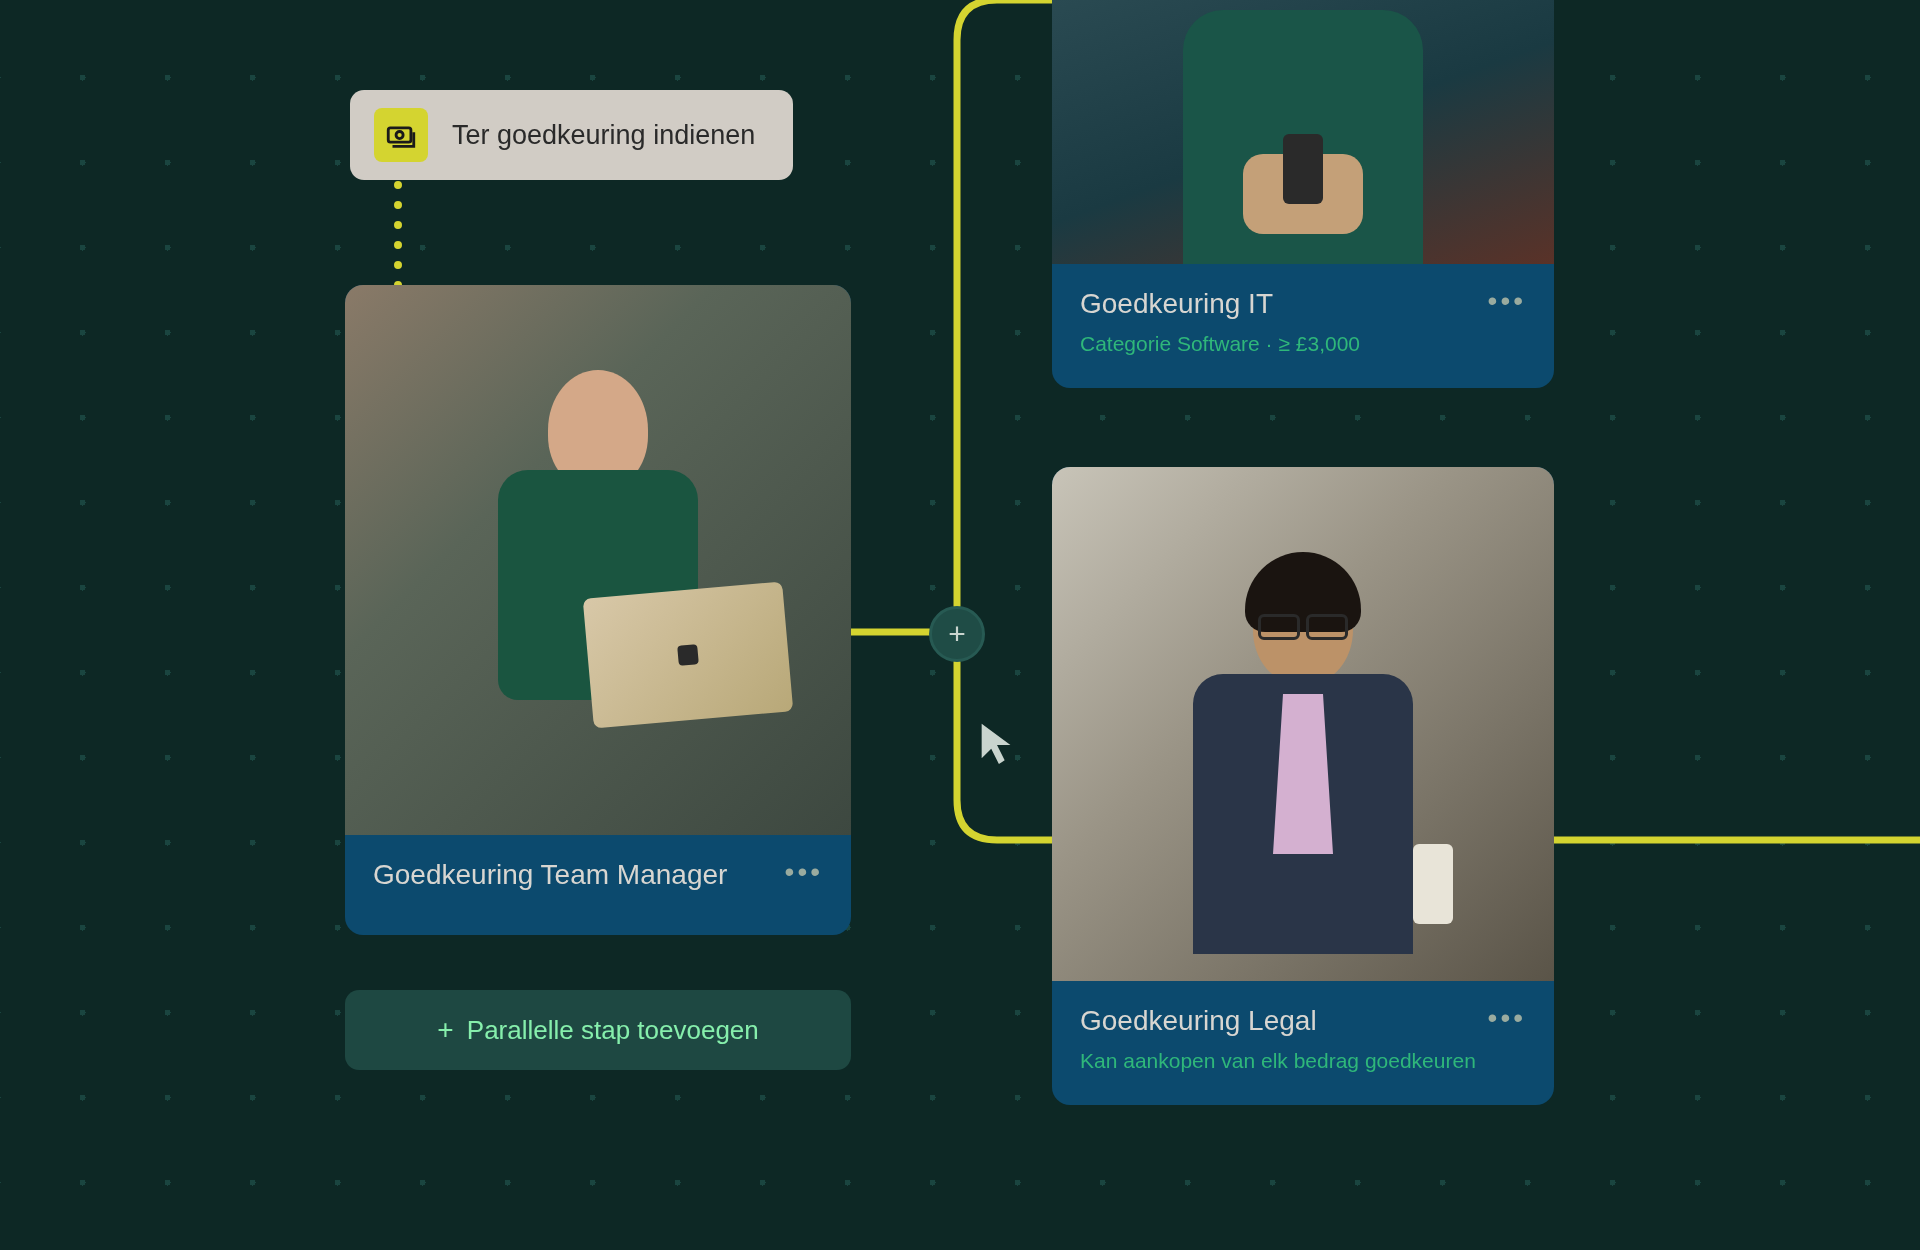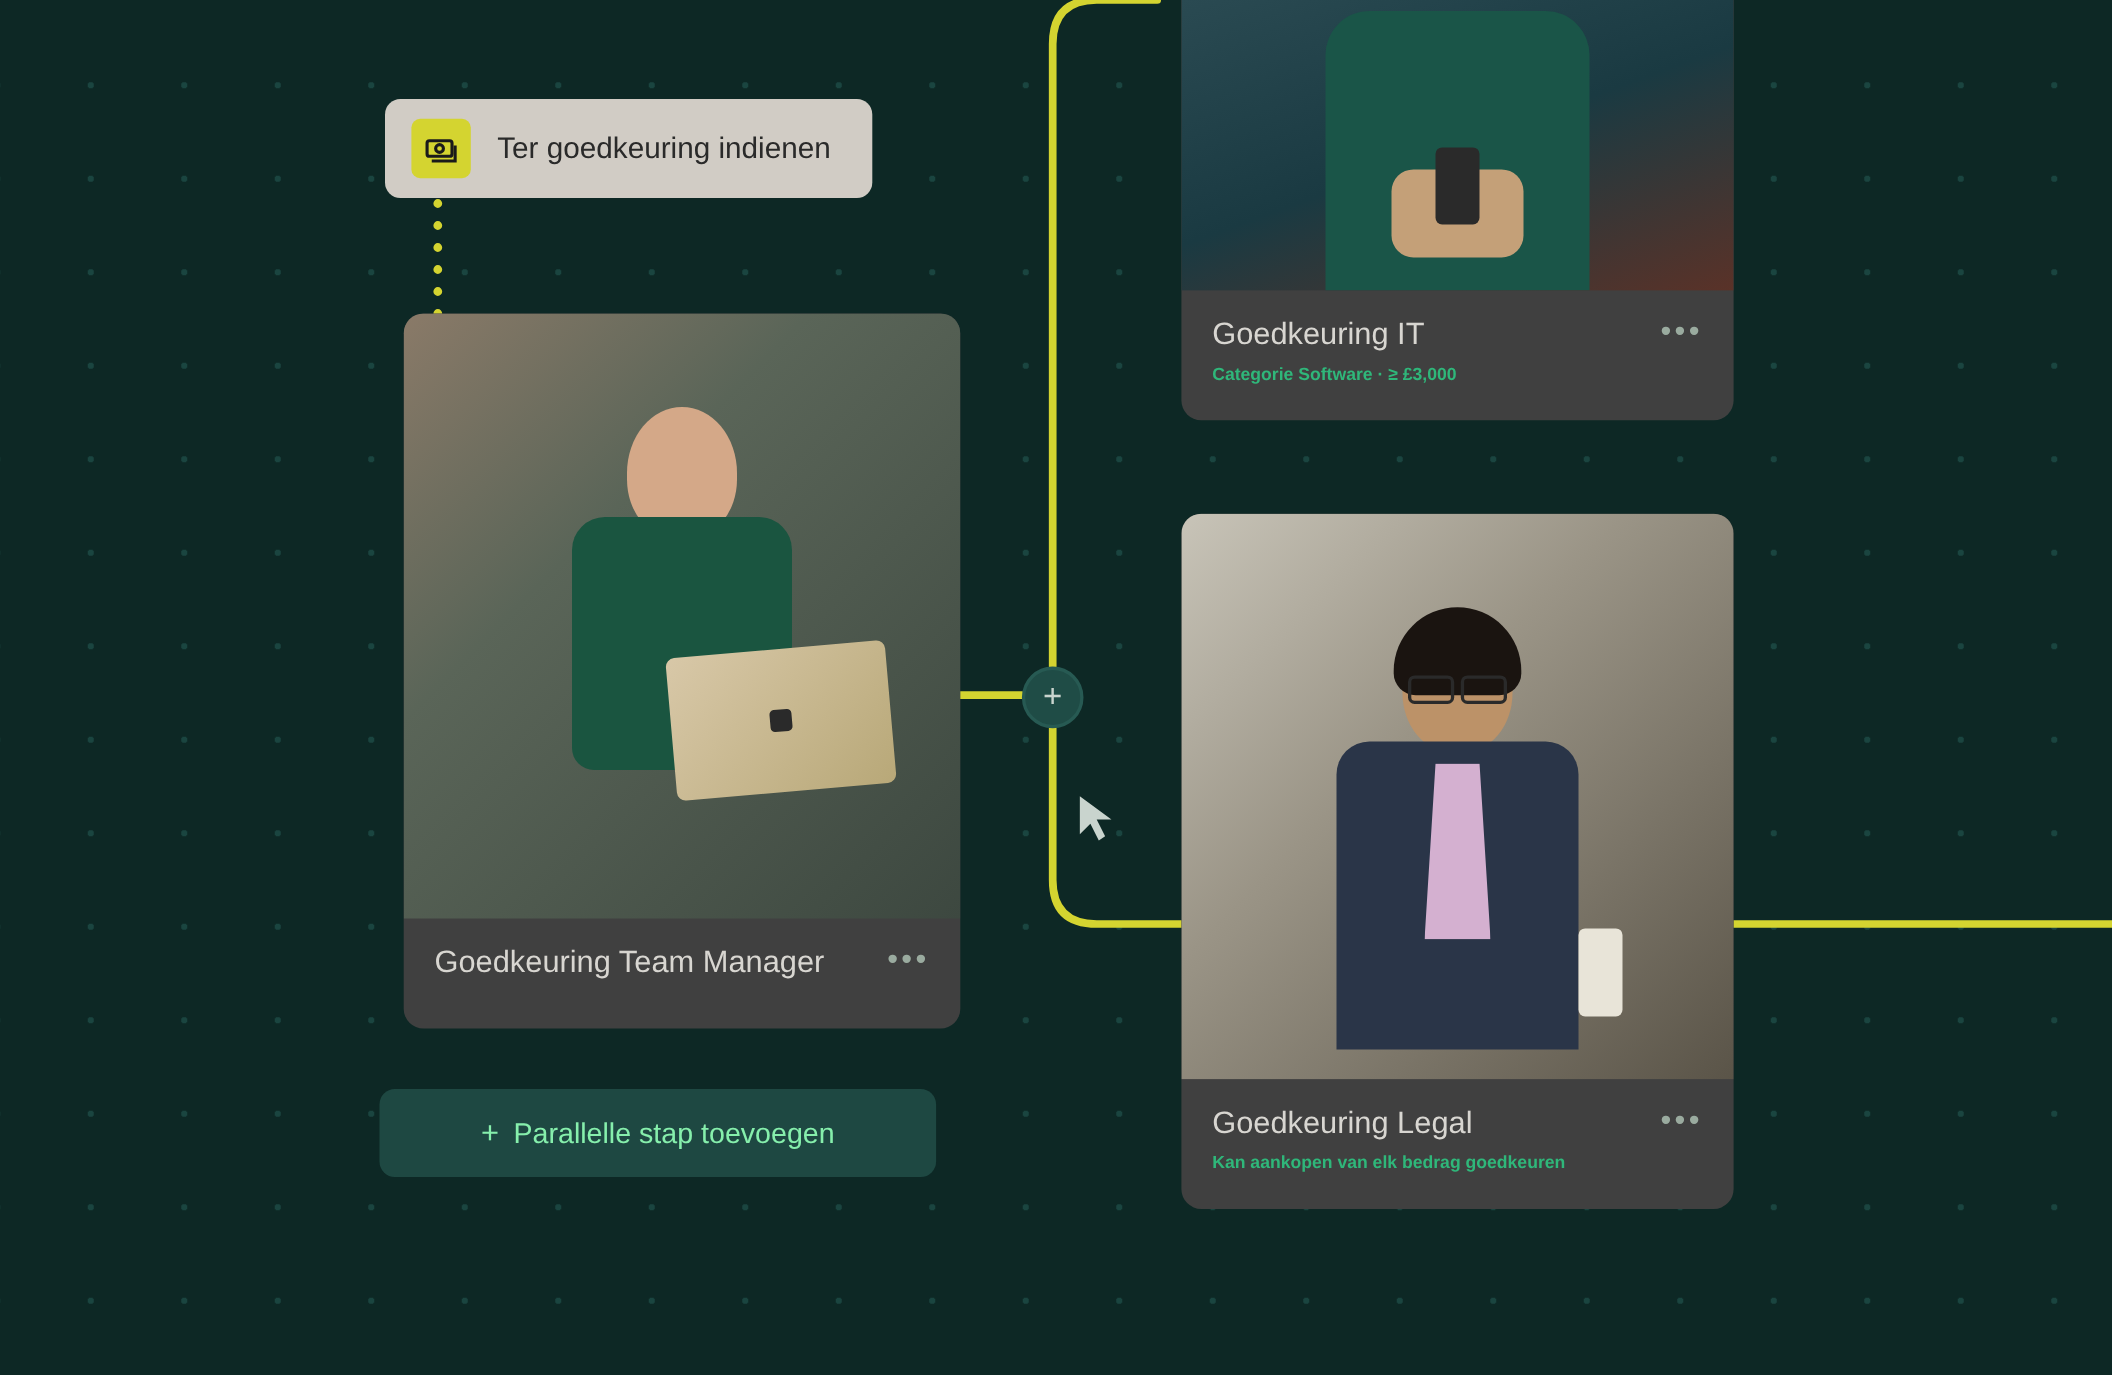--- a/index.html
+++ b/index.html
@@ -67,25 +67,24 @@
     
     .submit-label {
       color: #2a2a2a;
       font-size: 27px;
       font-weight: 500;
     }
     
     
     .card {
       position: absolute;
-      background: #404040;
+      background: #0c4a6e;
       border-radius: 18px;
       overflow: hidden;
       z-index: 5;
-      margin-left: 22px;
     }
     
     .card-image {
       width: 100%;
       background: #4a5c58;
       position: relative;
       overflow: hidden;
     }
     
     .card-body {
@@ -95,22 +94,22 @@
     
     .card-title {
       color: #d8d6d1;
       font-size: 28px;
       font-weight: 500;
       margin-bottom: 12px;
     }
     
     .card-meta {
       color: #2fb77a;
-      font-size: 16px;
-      font-weight: 700;
+      font-size: 21px;
+      font-weight: 400;
     }
     
     .card-menu {
       position: absolute;
       top: 30px;
       right: 28px;
       color: #9aab9f;
       font-size: 28px;
       letter-spacing: 3px;
       line-height: 0.5;

